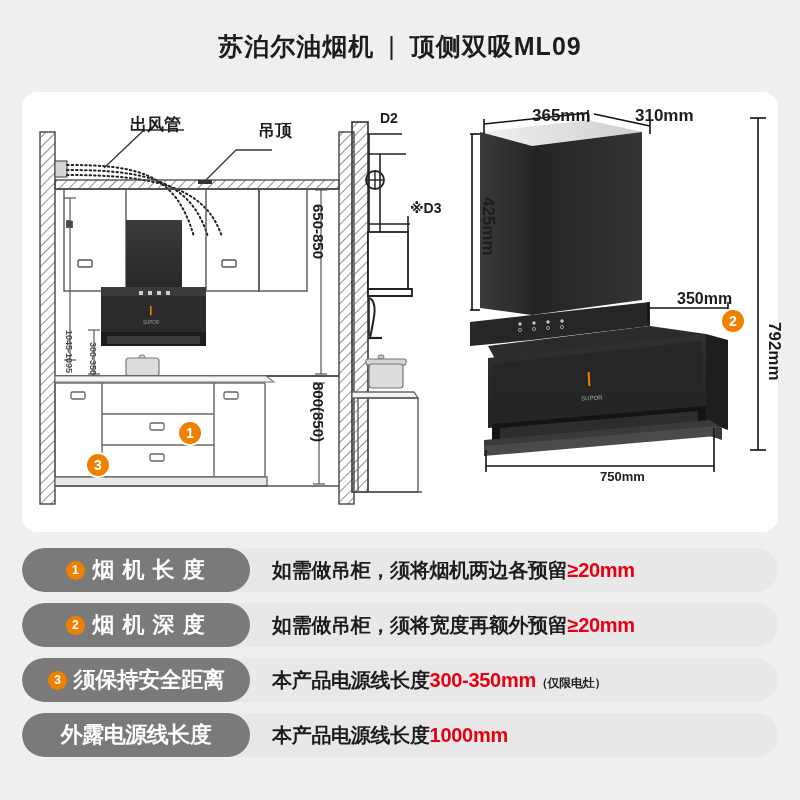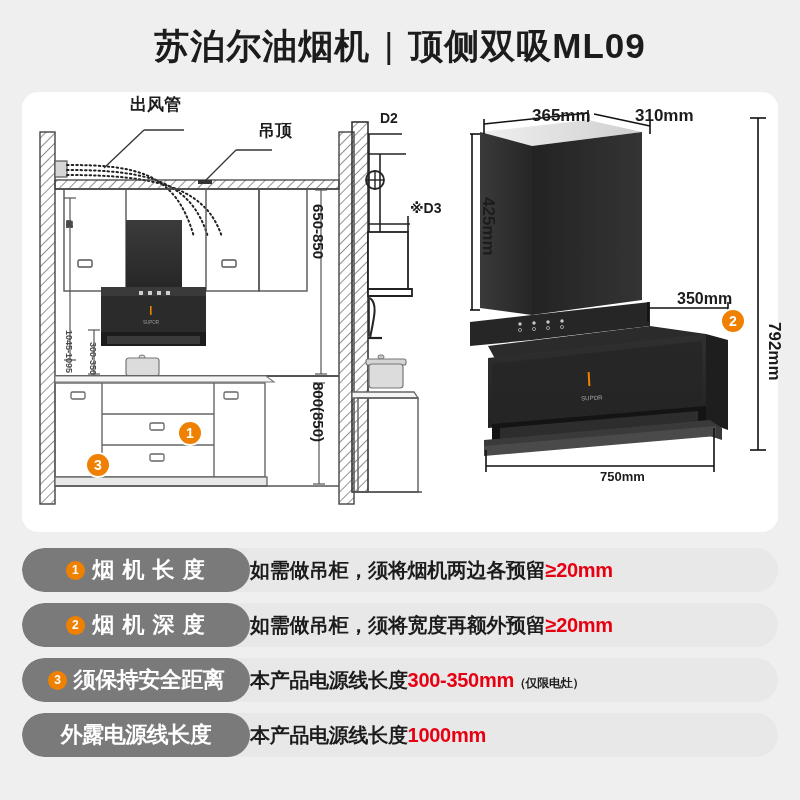--- a/index.html
+++ b/index.html
@@ -8,21 +8,21 @@
     background: #efefef;
     font-family: "Liberation Sans", "DejaVu Sans", sans-serif;
     overflow: hidden;
   }
   .page { width: 800px; height: 800px; position: relative; }
 
   
   .title {
     height: 92px;
     display: flex; align-items: center; justify-content: center;
-    font-size: 35px; font-weight: bold; color: #1c1c1c;
+    font-size: 25px; font-weight: bold; color: #1c1c1c;
     letter-spacing: 1px;
   }
   .title .sep { margin: 0 14px; font-weight: 400; color: #1c1c1c; }
 
   
   .card {
     position: absolute; left: 22px; top: 92px;
     width: 756px; height: 440px;
     background: #ffffff; border-radius: 16px;
   }
@@ -61,21 +61,21 @@
   .pill.tight { letter-spacing: -0.5px; padding: 0 10px; }
   .pill-num {
     width: 19px; height: 19px; border-radius: 50%;
     background: #f08100; color: #fff; font-size: 12px; font-weight: bold;
     display: inline-flex; align-items: center; justify-content: center;
     margin-right: 7px; flex: 0 0 auto;
   }
   .desc {
     flex: 1; 
     font-size: 20px; font-weight: bold; color: #1c1c1c;
-    white-space: nowrap; letter-spacing: -0.3px;
+    white-space: nowrap; letter-spacing: -0.3px; margin-left: 22px;
   }
   .red { color: #e60012; }
   .small-note { font-size: 12px; }
 </style>
 </head>
 <body>
 
 <div class="page">
 
   <div class="title">
@@ -170,21 +170,21 @@
       <line x1="287" y1="281" x2="299" y2="281" stroke="#555" stroke-width="1.2"></line>
       <line x1="287" y1="382" x2="299" y2="382" stroke="#555" stroke-width="1.2"></line>
 
       <line x1="78" y1="66" x2="118" y2="28" stroke="#333" stroke-width="1.3"></line>
       <line x1="118" y1="28" x2="158" y2="28" stroke="#333" stroke-width="1.3"></line>
       <line x1="178" y1="80" x2="210" y2="48" stroke="#333" stroke-width="1.3"></line>
       <line x1="210" y1="48" x2="246" y2="48" stroke="#333" stroke-width="1.3"></line>
       <rect x="172" y="78" width="14" height="4" fill="#333"></rect>
     </svg>
 
-    <div class="lbl" style="left:108px;top:1px;">出风管</div>
+    <div class="lbl" style="left:108px;top:21px;">出风管</div>
     <div class="lbl" style="left:236px;top:27px;">吊顶</div>
     <div class="tinyv" style="left:42px;top:122px;">挂板孔安装高度</div>
     <div class="tinyv" style="left:42px;top:238px;font-size:9px;">1045-1095</div>
     <div class="tinyv" style="left:66px;top:250px;font-size:9px;">300-350</div>
     <div class="dimv" style="left:288px;top:112px;">650-850</div>
     <div class="dimv" style="left:288px;top:290px;">800(850)</div>
 
     <div class="badge" style="left:157px;top:330px;">1</div>
     <div class="badge" style="left:65px;top:362px;">3</div>
 

